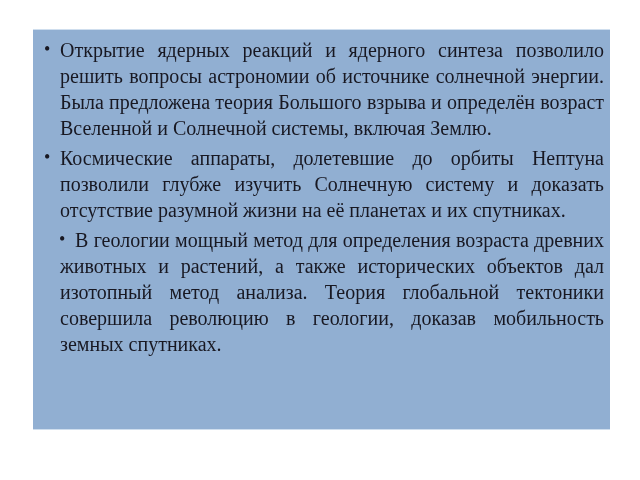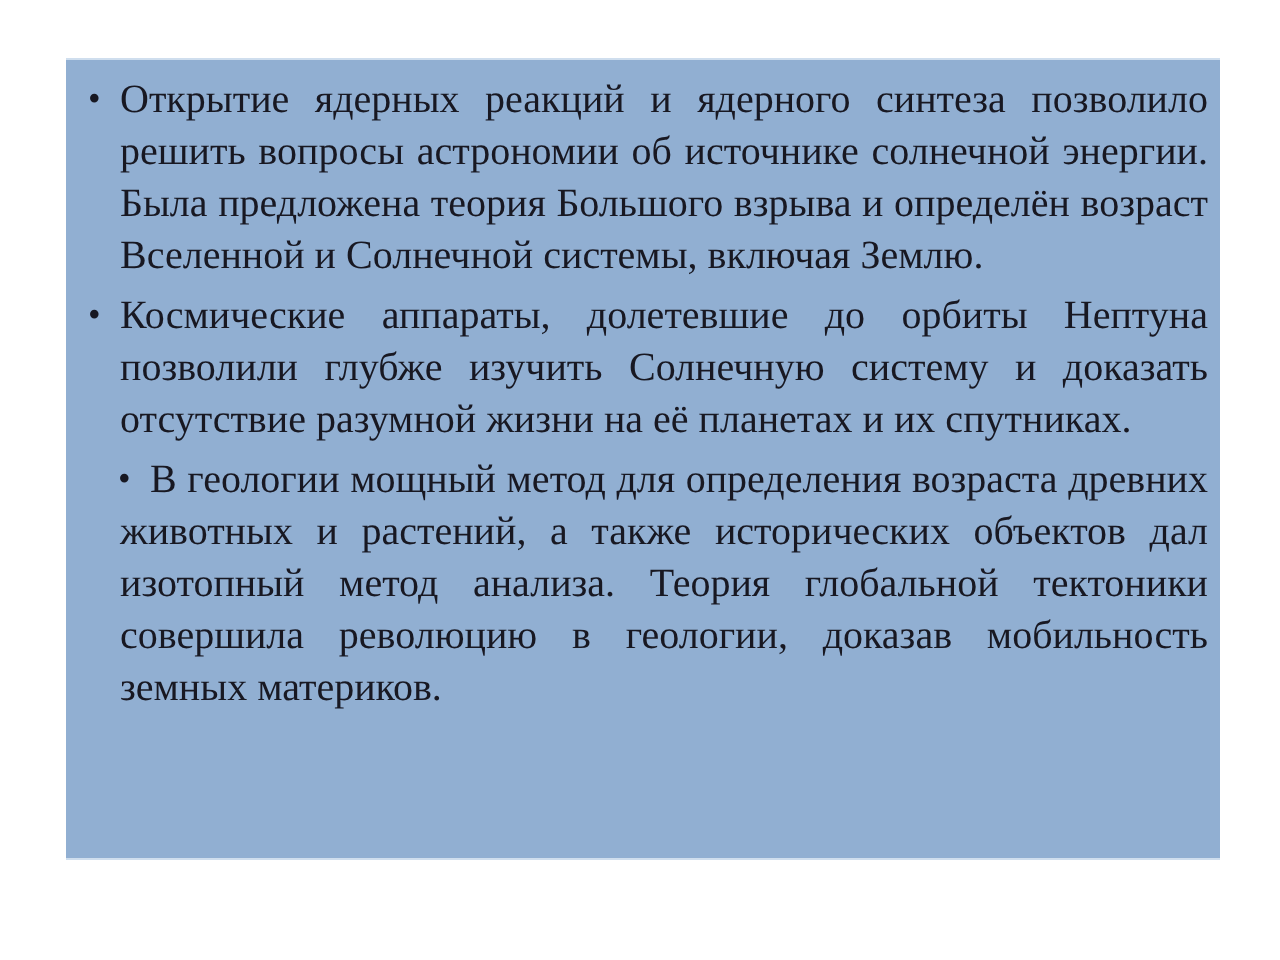--- a/index.html
+++ b/index.html
@@ -60,17 +60,17 @@
       <li class="bullet-item">
         <span class="marker">•</span>
         <span class="text">Открытие ядерных реакций и ядерного синтеза позволило решить вопросы астрономии об источнике солнечной энергии. Была предложена теория Большого взрыва и определён возраст Вселенной и Солнечной системы, включая Землю.</span>
       </li>
       <li class="bullet-item">
         <span class="marker">•</span>
         <span class="text">Космические аппараты, долетевшие до орбиты Нептуна позволили глубже изучить Солнечную систему и доказать отсутствие разумной жизни на её планетах и их спутниках.</span>
       </li>
       <li class="bullet-item indent-first">
         <span class="marker">•</span>
-        <span class="text">В геологии мощный метод для определения возраста древних животных и растений, а также исторических объектов дал изотопный метод анализа. Теория глобальной тектоники совершила революцию в геологии, доказав мобильность земных материков.</span>
+        <span class="text">В геологии мощный метод для определения возраста древних животных и растений, а также исторических объектов дал изотопный метод анализа. Теория глобальной тектоники совершила революцию в геологии, доказав мобильность земных спутниках.</span>
       </li>
     </ul>
   </div>
 </div>
 
 </body></html>

